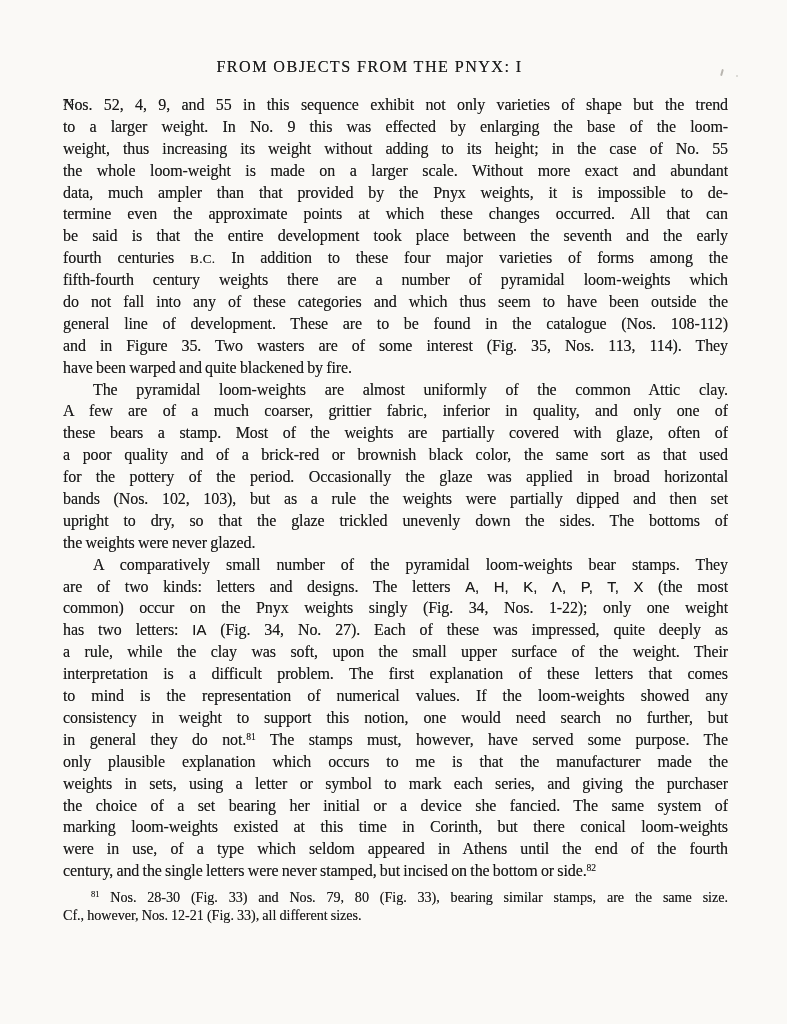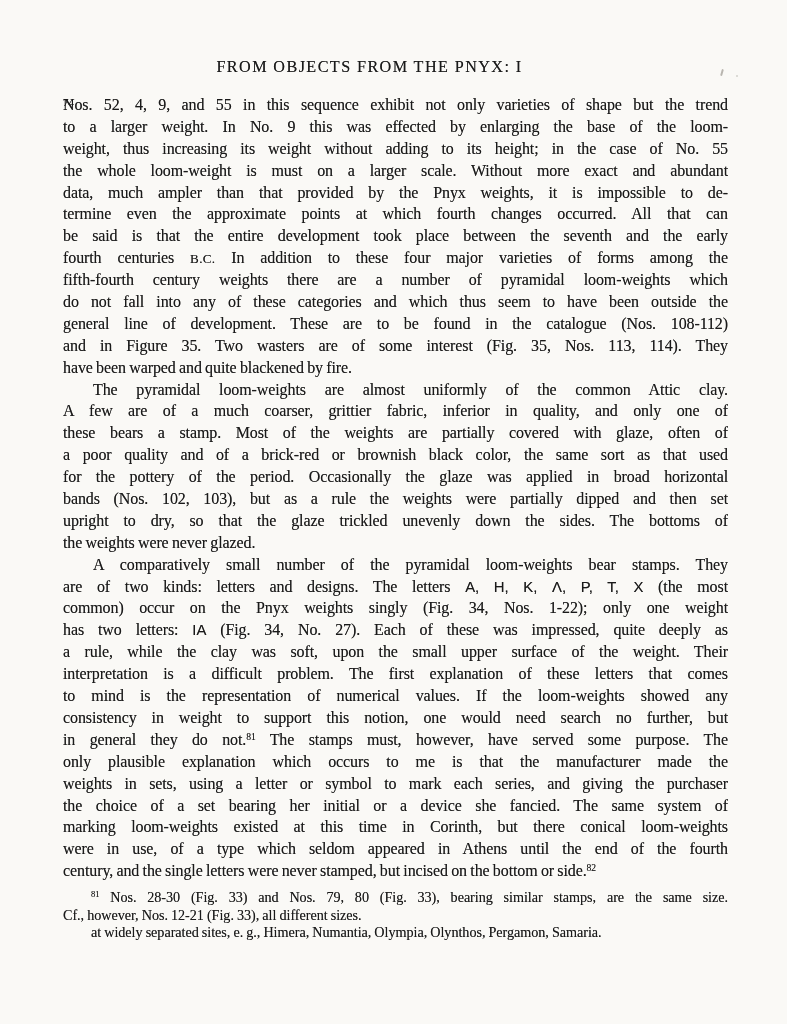--- a/index.html
+++ b/index.html
@@ -107,23 +107,23 @@
   <div class="header">
     <span class="page-num">74</span>
     <div class="running-head">FROM OBJECTS FROM THE PNYX: I</div>
   </div>
 
   <div class="bodytext">
       <div class="para">
         <div class="line">Nos. 52, 4, 9, and 55 in this sequence exhibit not only varieties of shape but the trend</div>
         <div class="line">to a larger weight. In No. 9 this was effected by enlarging the base of the loom-</div>
         <div class="line">weight, thus increasing its weight without adding to its height; in the case of No. 55</div>
-        <div class="line">the whole loom-weight is must on a larger scale. Without more exact and abundant</div>
+        <div class="line">the whole loom-weight is made on a larger scale. Without more exact and abundant</div>
         <div class="line">data, much ampler than that provided by the Pnyx weights, it is impossible to de-</div>
-        <div class="line">termine even the approximate points at which fourth changes occurred. All that can</div>
+        <div class="line">termine even the approximate points at which these changes occurred. All that can</div>
         <div class="line">be said is that the entire development took place between the seventh and the early</div>
         <div class="line">fourth centuries <span class="sc">B.C.</span> In addition to these four major varieties of forms among the</div>
         <div class="line">fifth-fourth century weights there are a number of pyramidal loom-weights which</div>
         <div class="line">do not fall into any of these categories and which thus seem to have been outside the</div>
         <div class="line">general line of development. These are to be found in the catalogue (Nos. 108-112)</div>
         <div class="line">and in Figure 35. Two wasters are of some interest (Fig. 35, Nos. 113, 114). They</div>
         <div class="line last">have been warped and quite blackened by fire.</div>
       </div>
       <div class="para indent">
         <div class="line">The pyramidal loom-weights are almost uniformly of the common Attic clay.</div>
@@ -153,20 +153,19 @@
         <div class="line last">century, and the single letters were never stamped, but incised on the bottom or side.<sup>82</sup></div>
       </div>
     </div>
 
   <div class="footnotes">
       <div class="footnote">
         <div class="line"><sup>81</sup> Nos. 28-30 (Fig. 33) and Nos. 79, 80 (Fig. 33), bearing similar stamps, are the same size.</div>
         <div class="line last">Cf., however, Nos. 12-21 (Fig. 33), all different sizes.</div>
       </div>
       <div class="footnote">
-        <div class="line last">at widely separated sites, e. g., Himera, Numantia, Olympia, Olynthos, Pergamon, Samaria.</div>
       </div>
     </div>
 
   <div class="speck speck-1"></div>
   <div class="speck speck-2"></div>
 
 </div>
 
 </body></html>

